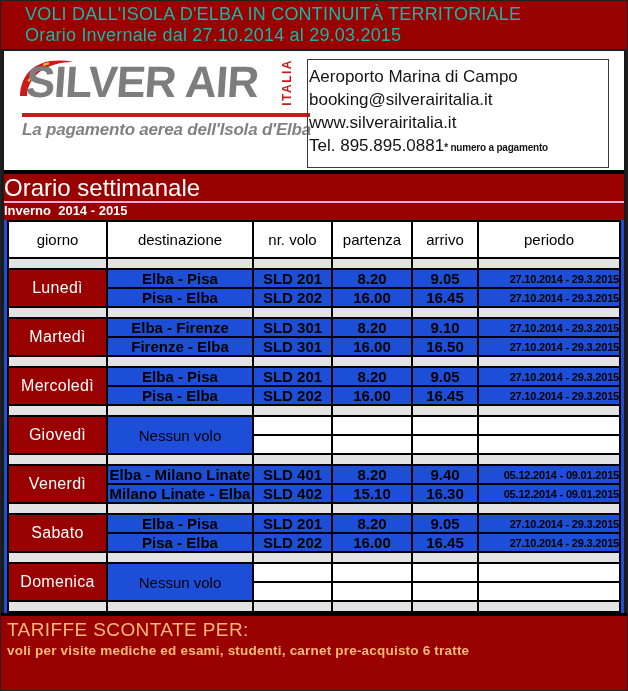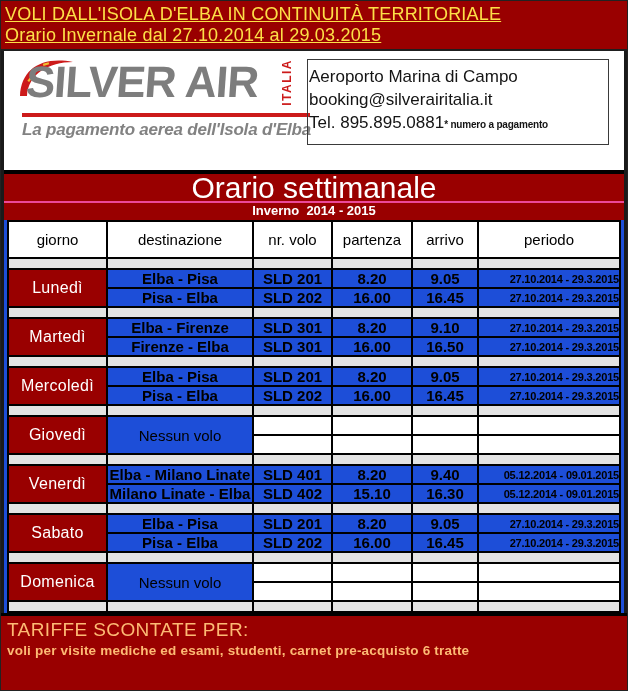--- a/index.html
+++ b/index.html
@@ -1,44 +1,44 @@
 <!DOCTYPE html>
 <html style="--dark-red: #990000; --bright-red: #cc1a1a; --logo-gray: #7d7d7d; --spacer-gray: #e3e3e3; --swoosh-gold: #f0c030;"><head>
 <meta charset="utf-8">
 <style>
   html,body{margin:0;padding:0;background:#fff;}
   .page{width:628px;height:691px;box-sizing:border-box;display:flex;flex-direction:column;
         background:#fff;font-family:"Liberation Sans",sans-serif;overflow:hidden;
         border:1px solid #222;}
   
-  .banner{flex:0 0 auto;background:var(--dark-red,#990000);color:#fde047;
-          padding:3px 4px 3px 4px;border-bottom:2px solid #1f1f1f;text-decoration:underline;}
+  .banner{flex:0 0 auto;background:var(--dark-red,#990000);color:#14b8a6;
+          padding:3px 4px 3px 24px;border-bottom:2px solid #1f1f1f;}
   .banner-line{font-size:18px;line-height:21px;letter-spacing:.2px;white-space:nowrap;}
   
   .mid{flex:0 0 auto;border-left:3px solid #1a1a1a;border-right:3px solid #1a1a1a;background:#fff;}
   .logo-row{position:relative;height:119px;}
   .logo-block{position:absolute;left:10px;top:2px;width:302px;}
   .logo-text{font-size:44px;font-weight:700;color:var(--logo-gray,#7d7d7d);
              letter-spacing:-1px;transform:skewX(-4deg);line-height:58px;
              white-space:nowrap;padding-left:12px;}
   .logo-italia{position:absolute;left:266px;top:6px;writing-mode:vertical-rl;transform:rotate(180deg);
                font-size:12px;font-weight:700;color:var(--bright-red,#cc1a1a);letter-spacing:1.5px;}
   .swoosh{position:absolute;left:4px;top:2px;}
   .logo-line{height:4px;background:var(--bright-red,#cc1a1a);width:288px;margin:2px 0 3px 8px;}
   .logo-tagline{font-style:italic;font-weight:700;color:#828282;font-size:17px;
                 padding-left:8px;letter-spacing:-.2px;white-space:nowrap;}
   .contact-box{position:absolute;left:303px;top:8px;width:293px;border:1px solid #3a3a3a;
                padding:5px 6px 8px 1px;color:#141414;}
   .contact-line{font-size:17px;line-height:23px;white-space:nowrap;}
   .contact-note{font-size:10px;font-weight:700;letter-spacing:-.2px;}
   
   .blackbar{height:4px;background:#000;}
-  .orario-title{background:var(--dark-red,#990000);color:#fff;text-align:center;
-                font-size:30px;line-height:27px;height:27px;border-bottom:2px solid #ec4899;}
-  .orario-sub{background:var(--dark-red,#990000);color:#fff;text-align:center;
+  .orario-title{background:var(--dark-red,#990000);color:#fff;text-align:left;
+                font-size:24px;line-height:27px;height:27px;border-bottom:2px solid #f9a8d4;}
+  .orario-sub{background:var(--dark-red,#990000);color:#fff;text-align:left;
               font-size:13px;font-weight:700;height:17px;line-height:16px;white-space:pre;}
   
   .table-wrap{background:#1d4ed8;padding:0 3px;}
   table{border-collapse:collapse;table-layout:fixed;width:100%;}
   col.c-giorno{width:99px;}col.c-dest{width:146px;}col.c-volo{width:79px;}
   col.c-part{width:80px;}col.c-arr{width:66px;}col.c-per{width:142px;}
   th{height:33px;font-size:15px;font-weight:400;border:2px solid #000;background:#fff;color:#000;}
   td{border:2px solid #000;text-align:center;vertical-align:middle;overflow:hidden;padding:0;}
   .spacer-cell{height:9px;background:var(--spacer-gray,#e3e3e3);}
   .day-cell{background:var(--dark-red,#990000);color:#fff;font-size:16px;letter-spacing:.3px;}
@@ -75,20 +75,21 @@
           </svg>
         </span>
         <div class="logo-text">SILVER AIR</div>
         <div class="logo-italia">ITALIA</div>
         <div class="logo-line"></div>
         <div class="logo-tagline">La pagamento aerea dell'Isola d'Elba</div>
       </div>
       <div class="contact-box">
         <div class="contact-line">Aeroporto Marina di Campo</div>
         <div class="contact-line">booking@silverairitalia.it</div>
+        <div class="contact-line">www.silverairitalia.it</div>
         <div class="contact-line"><span>Tel. 895.895.0881</span><span class="contact-note">* numero a pagamento</span></div>
       </div>
     </div>
 
     <div class="blackbar"></div>
     <div class="orario-title">Orario settimanale</div>
     <div class="orario-sub">Inverno  2014 - 2015</div>
 
     <div class="table-wrap">
       <table>

